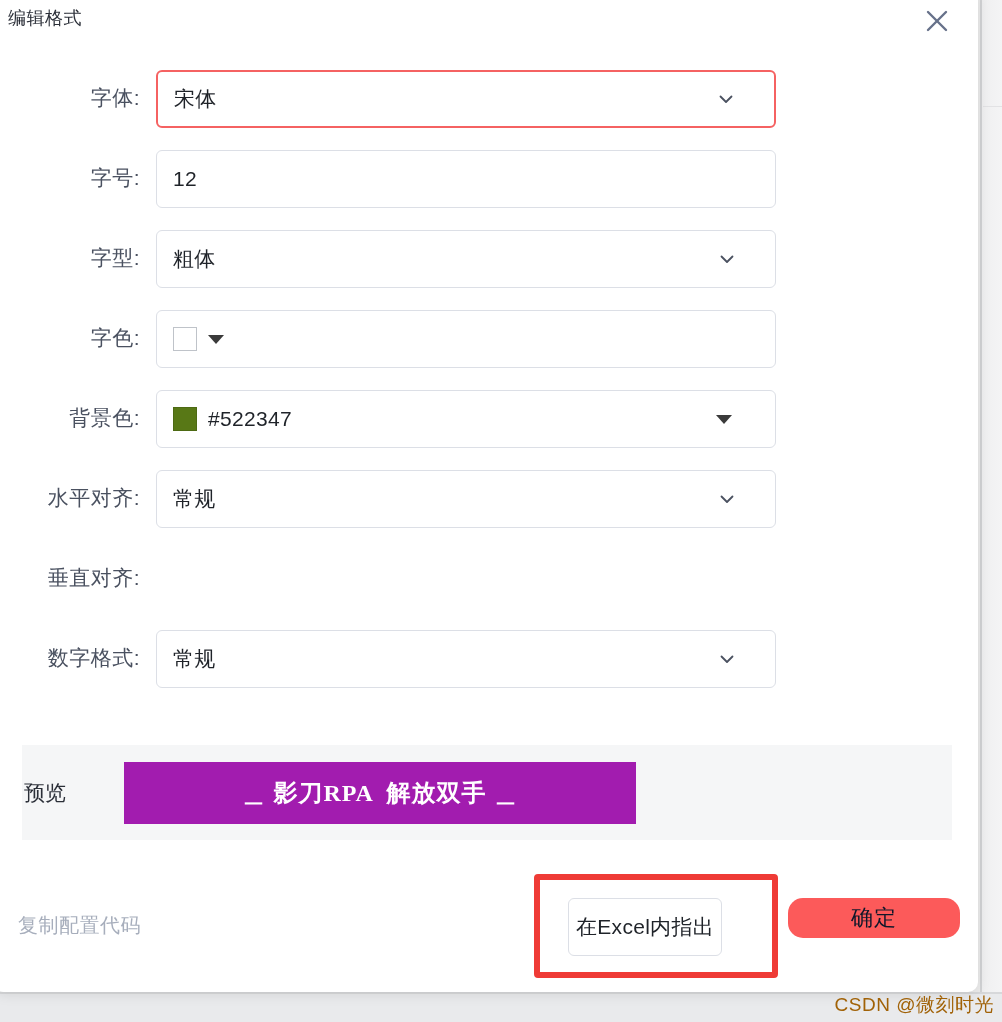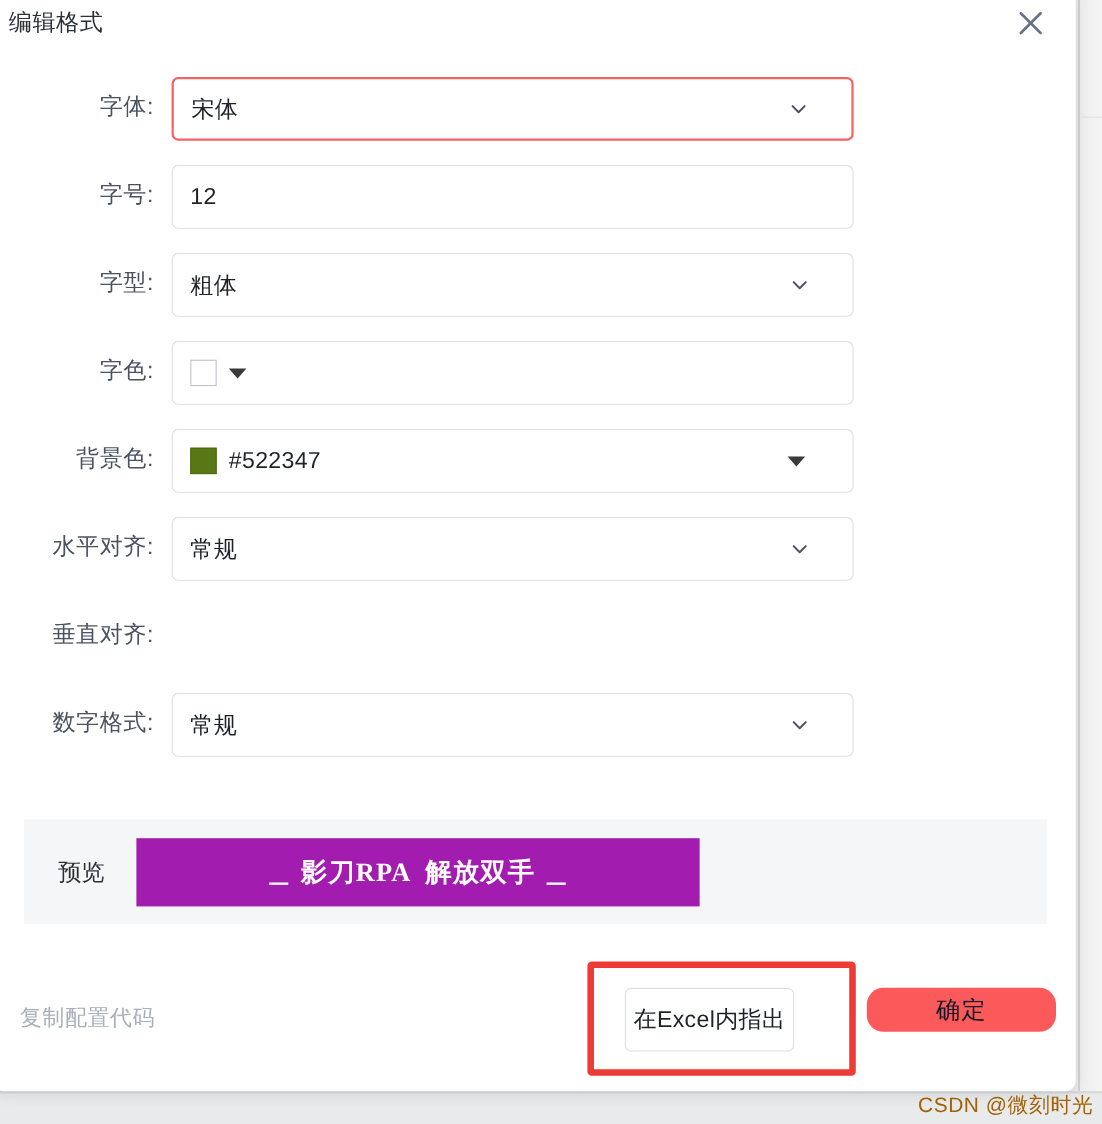--- a/index.html
+++ b/index.html
@@ -58,21 +58,21 @@
     position: absolute;
     left: 0; top: 0; width: 1002px; height: 2px;
     background: #d7d8da;
   }
 
   
   #title {
     position: absolute;
     left: 14px;
     top: 14px;
-    font-size: 21px;
+    font-size: 18px;
     color: #2b2f38;
     letter-spacing: .5px;
   }
   #close-btn {
     position: absolute;
     right: 24px;
     top: 12px;
     width: 34px;
     height: 34px;
     cursor: pointer;
@@ -163,21 +163,21 @@
     left: 28px;
     top: 753px;
     width: 930px;
     height: 95px;
     background: #f5f6f7;
     display: flex;
     align-items: center;
   }
   #preview-label {
     width: 100px;
-    text-align: center;
+    text-align: left;
     font-size: 21px;
     color: #2b2f38;
     flex: none;
     margin-left: 2px;
   }
   #preview-box {
     width: 512px;
     height: 62px;
     background: #a21caf;
     display: flex;

